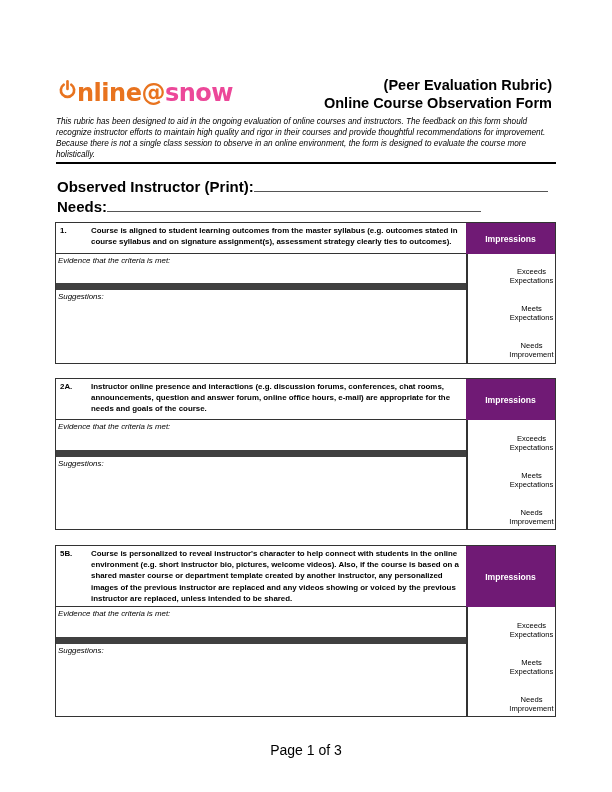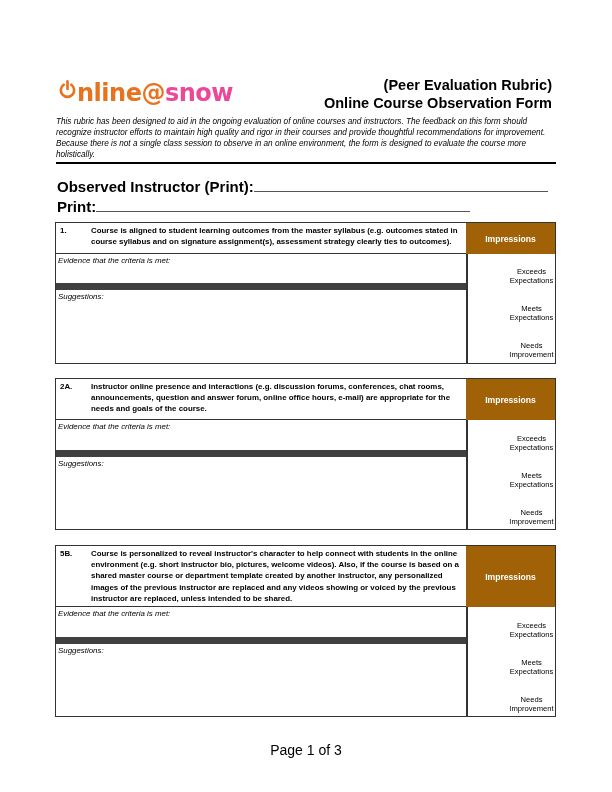--- a/index.html
+++ b/index.html
@@ -14,21 +14,21 @@
   .title { right:60px; top:76px; text-align:right; font-weight:bold; font-size:14.5px; line-height:18px; }
   .intro { left:56px; top:116px; width:500px; font-style:italic; font-size:8.2px; line-height:11.1px; }
   .rule { left:56px; top:162px; width:500px; height:2px; background:#000; }
   .field { left:57px; font-weight:bold; font-size:15px; white-space:nowrap; }
   .field .line { display:inline-block; border-bottom:0.8px solid #555; vertical-align:baseline; height:8px; }
   .section { left:55px; width:501px; border:1px solid #333; box-sizing:border-box; }
   .hdr { position:absolute; left:0; top:0; border-bottom:1px solid #333; box-sizing:border-box;
          font-weight:bold; font-size:7.9px; line-height:11.2px; padding:2px 4px 0 4px; }
   .hdr .num { position:absolute; left:4px; top:2px; }
   .hdr .txt { margin-left:31px; }
-  .impr { position:absolute; right:0; top:0; width:89px; background:#a16207; color:#fff;
+  .impr { position:absolute; right:0; top:0; width:89px; background:#701a75; color:#fff;
           font-weight:bold; font-size:8.6px; display:flex; align-items:center; justify-content:center; }
   .evid, .sugg { position:absolute; left:0; width:412px; box-sizing:border-box;
                  font-style:italic; font-size:7.9px; padding:2px 2px; }
   .evid { border-bottom:7px solid #404040; }
   .ratings { position:absolute; right:0; width:89px; border-left:2px solid #333; box-sizing:border-box;
              font-size:7.6px; text-align:center; }
   .ratings div { position:absolute; left:16px; right:0;margin-left:24px; }
   .footer { left:0; width:612px; top:742px; text-align:center; font-size:14px; }
 </style>
 </head>
@@ -48,21 +48,21 @@
   <div>Online Course Observation Form</div>
 </div>
 
 <div class="abs intro">This rubric has been designed to aid in the ongoing evaluation of online courses and instructors. The feedback on this form should recognize instructor efforts to maintain high quality and rigor in their courses and provide thoughtful recommendations for improvement. Because there is not a single class session to observe in an online environment, the form is designed to evaluate the course more holistically.</div>
 <div class="abs rule"></div>
 
 <div class="abs field" style="top:178px;">
   <span>Observed Instructor  (Print):</span><span class="line" style="width:294px;"></span>
 </div>
 <div class="abs field" style="top:198px;">
-  <span>Print:</span><span class="line" style="width:374px;"></span>
+  <span>Needs:</span><span class="line" style="width:374px;"></span>
 </div>
 
 <div class="abs section" style="top:222px; height:142px;">
   <div class="hdr" style="width:412px; height:31px;">
     <span class="num">1.</span>
     <div class="txt">Course is aligned to student learning outcomes from the master syllabus (e.g. outcomes stated in course syllabus and on signature assignment(s), assessment strategy clearly ties to outcomes).</div>
   </div>
   <div class="impr" style="height:31px;">Impressions</div>
   <div class="evid" style="top:31px; height:36px;">
     <span>Evidence that the criteria is met:</span>

